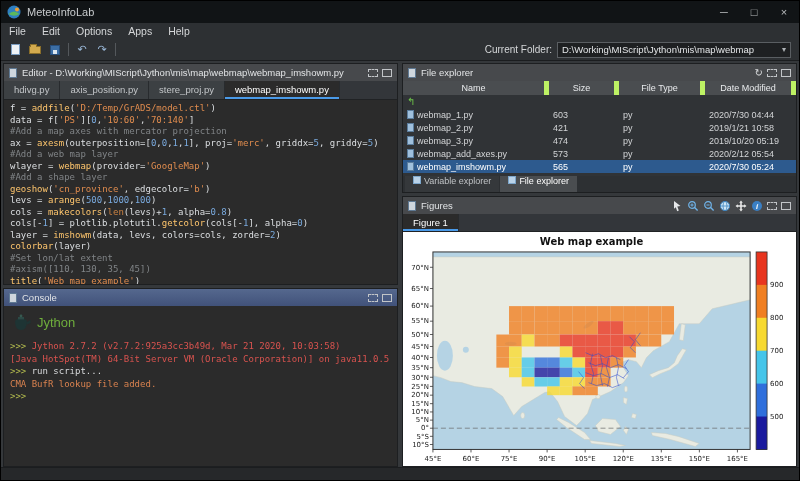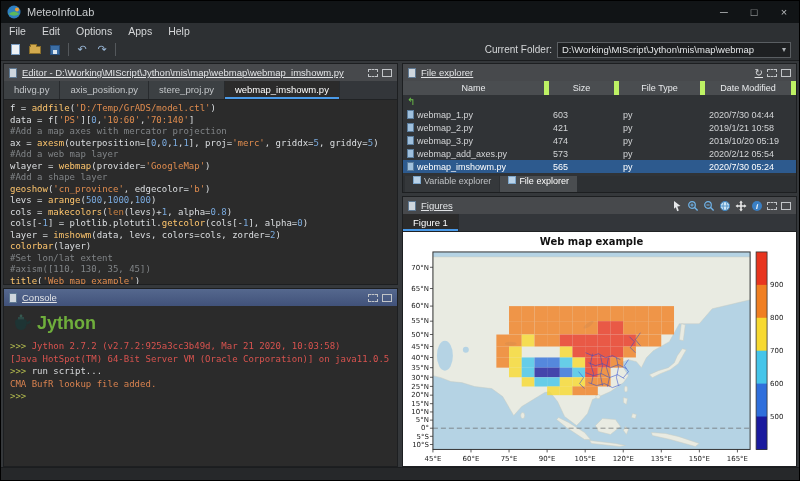--- a/index.html
+++ b/index.html
@@ -27,40 +27,40 @@
   .cf-label{margin-left:auto;white-space:nowrap;}
   .cf-combo{width:234px;height:16px;background:#1e2022;border:1px solid #5a5e62;display:flex;
             align-items:center;padding:0 4px;font-size:9.5px;color:#e4e6e8;margin:0 4px 0 5px;overflow:hidden;}
   .cf-value{white-space:nowrap;overflow:hidden;}
   .cf-arrow{margin-left:auto;color:#aeb2b6;font-size:8px;}
   
   .main{position:absolute;top:62px;left:0;right:0;bottom:13px;display:flex;gap:4px;padding:0 2px;}
   .col{display:flex;flex-direction:column;gap:3px;width:396px;}
   .panel{background:#2b2b2b;border:1px solid #1d1f21;display:flex;flex-direction:column;overflow:hidden;}
   .panel-header{height:17px;background:#47494c;display:flex;align-items:center;font-size:9.5px;
-                color:#e2e4e6;padding:4px 5px;gap:5px;flex:0 0 17px;white-space:nowrap;overflow:hidden;text-decoration:underline;}
+                color:#e2e4e6;padding:4px 5px;gap:5px;flex:0 0 17px;white-space:nowrap;overflow:hidden;}
   .panel-header.focused{background:linear-gradient(#55688e,#41527a);}
   .ph-icons{margin-left:auto;display:flex;gap:4px;align-items:center;}
   .ph-btn{width:10px;height:8px;border:1px solid #c2c5c8;}
   .ph-btn.float{border-style:dashed;}
   .ph-doc{width:8px;height:10px;background:#cfd6dd;border:1px solid #5f7993;flex:0 0 8px;}
   .ph-glyph{font-size:10px;color:#d8dadc;line-height:1;}
   
   .tabbar{display:flex;height:19px;background:#33363a;flex:0 0 19px;border-bottom:1px solid #202224;align-items:stretch;}
   .tab{padding:3px 10px 0;font-size:9.5px;color:#c3c6c9;background:#3c4043;border-right:1px solid #282b2e;}
   .tab.active{background:#2b2b2b;color:#fff;box-shadow:inset 0 -2px 0 #4a9ae8;}
   .code{flex:1;padding:3px 6px;font-family:"DejaVu Sans Mono",monospace;font-size:9px;line-height:11.5px;
         white-space:pre;overflow:hidden;background:#2b2b2b;}
   .tk-d{color:#dcdfe2}.tk-s{color:#e08c4e}.tk-c{color:#808487}.tk-n{color:#79a9dd}
   .tk-f{color:#ffc66d}.tk-k{color:#cc8242}
   
   .console-body{flex:1;padding:3px 6px;font-family:"DejaVu Sans Mono",monospace;font-size:9px;
                 line-height:12.5px;background:#2b2b2b;overflow:hidden;}
   .jython-logo{display:flex;align-items:center;gap:5px;height:28px;margin-bottom:3px;}
-  .jython-text{color:#6fae3c;font-size:18px;font-weight:bold;font-family:"Liberation Sans",sans-serif;}
+  .jython-text{color:#6fae3c;font-size:13px;font-weight:normal;font-family:"Liberation Sans",sans-serif;}
   .cl-p{color:#b5bd4e}.cl-err{color:#d9534f}.cl-warn{color:#d9824f}.cl-out{color:#d8dadc}
   
   .fe-colheader{display:flex;height:14px;background:#4a4d50;font-size:9px;color:#e9ebed;flex:0 0 14px;}
   .fe-colheader .fe-col{border-right:5px solid #bef264;text-align:center;}
   .fe-rows{flex:1;background:#303336;font-size:9px;color:#d3d5d7;overflow:hidden;}
   .fe-row{display:flex;height:13px;align-items:center;}
   .fe-row.selected{background:#2d5a8e;color:#fff;}
   .fe-col{padding:0 4px;white-space:nowrap;overflow:hidden;display:flex;align-items:center;gap:3px;}
   .fe-c0{width:146px;}.fe-c1{width:70px;}.fe-c2{width:86px;}.fe-c3{flex:1;}
   .file-icon{width:7px;height:9px;background:#9fc0dd;border:1px solid #5b7d9d;flex:0 0 7px;}

